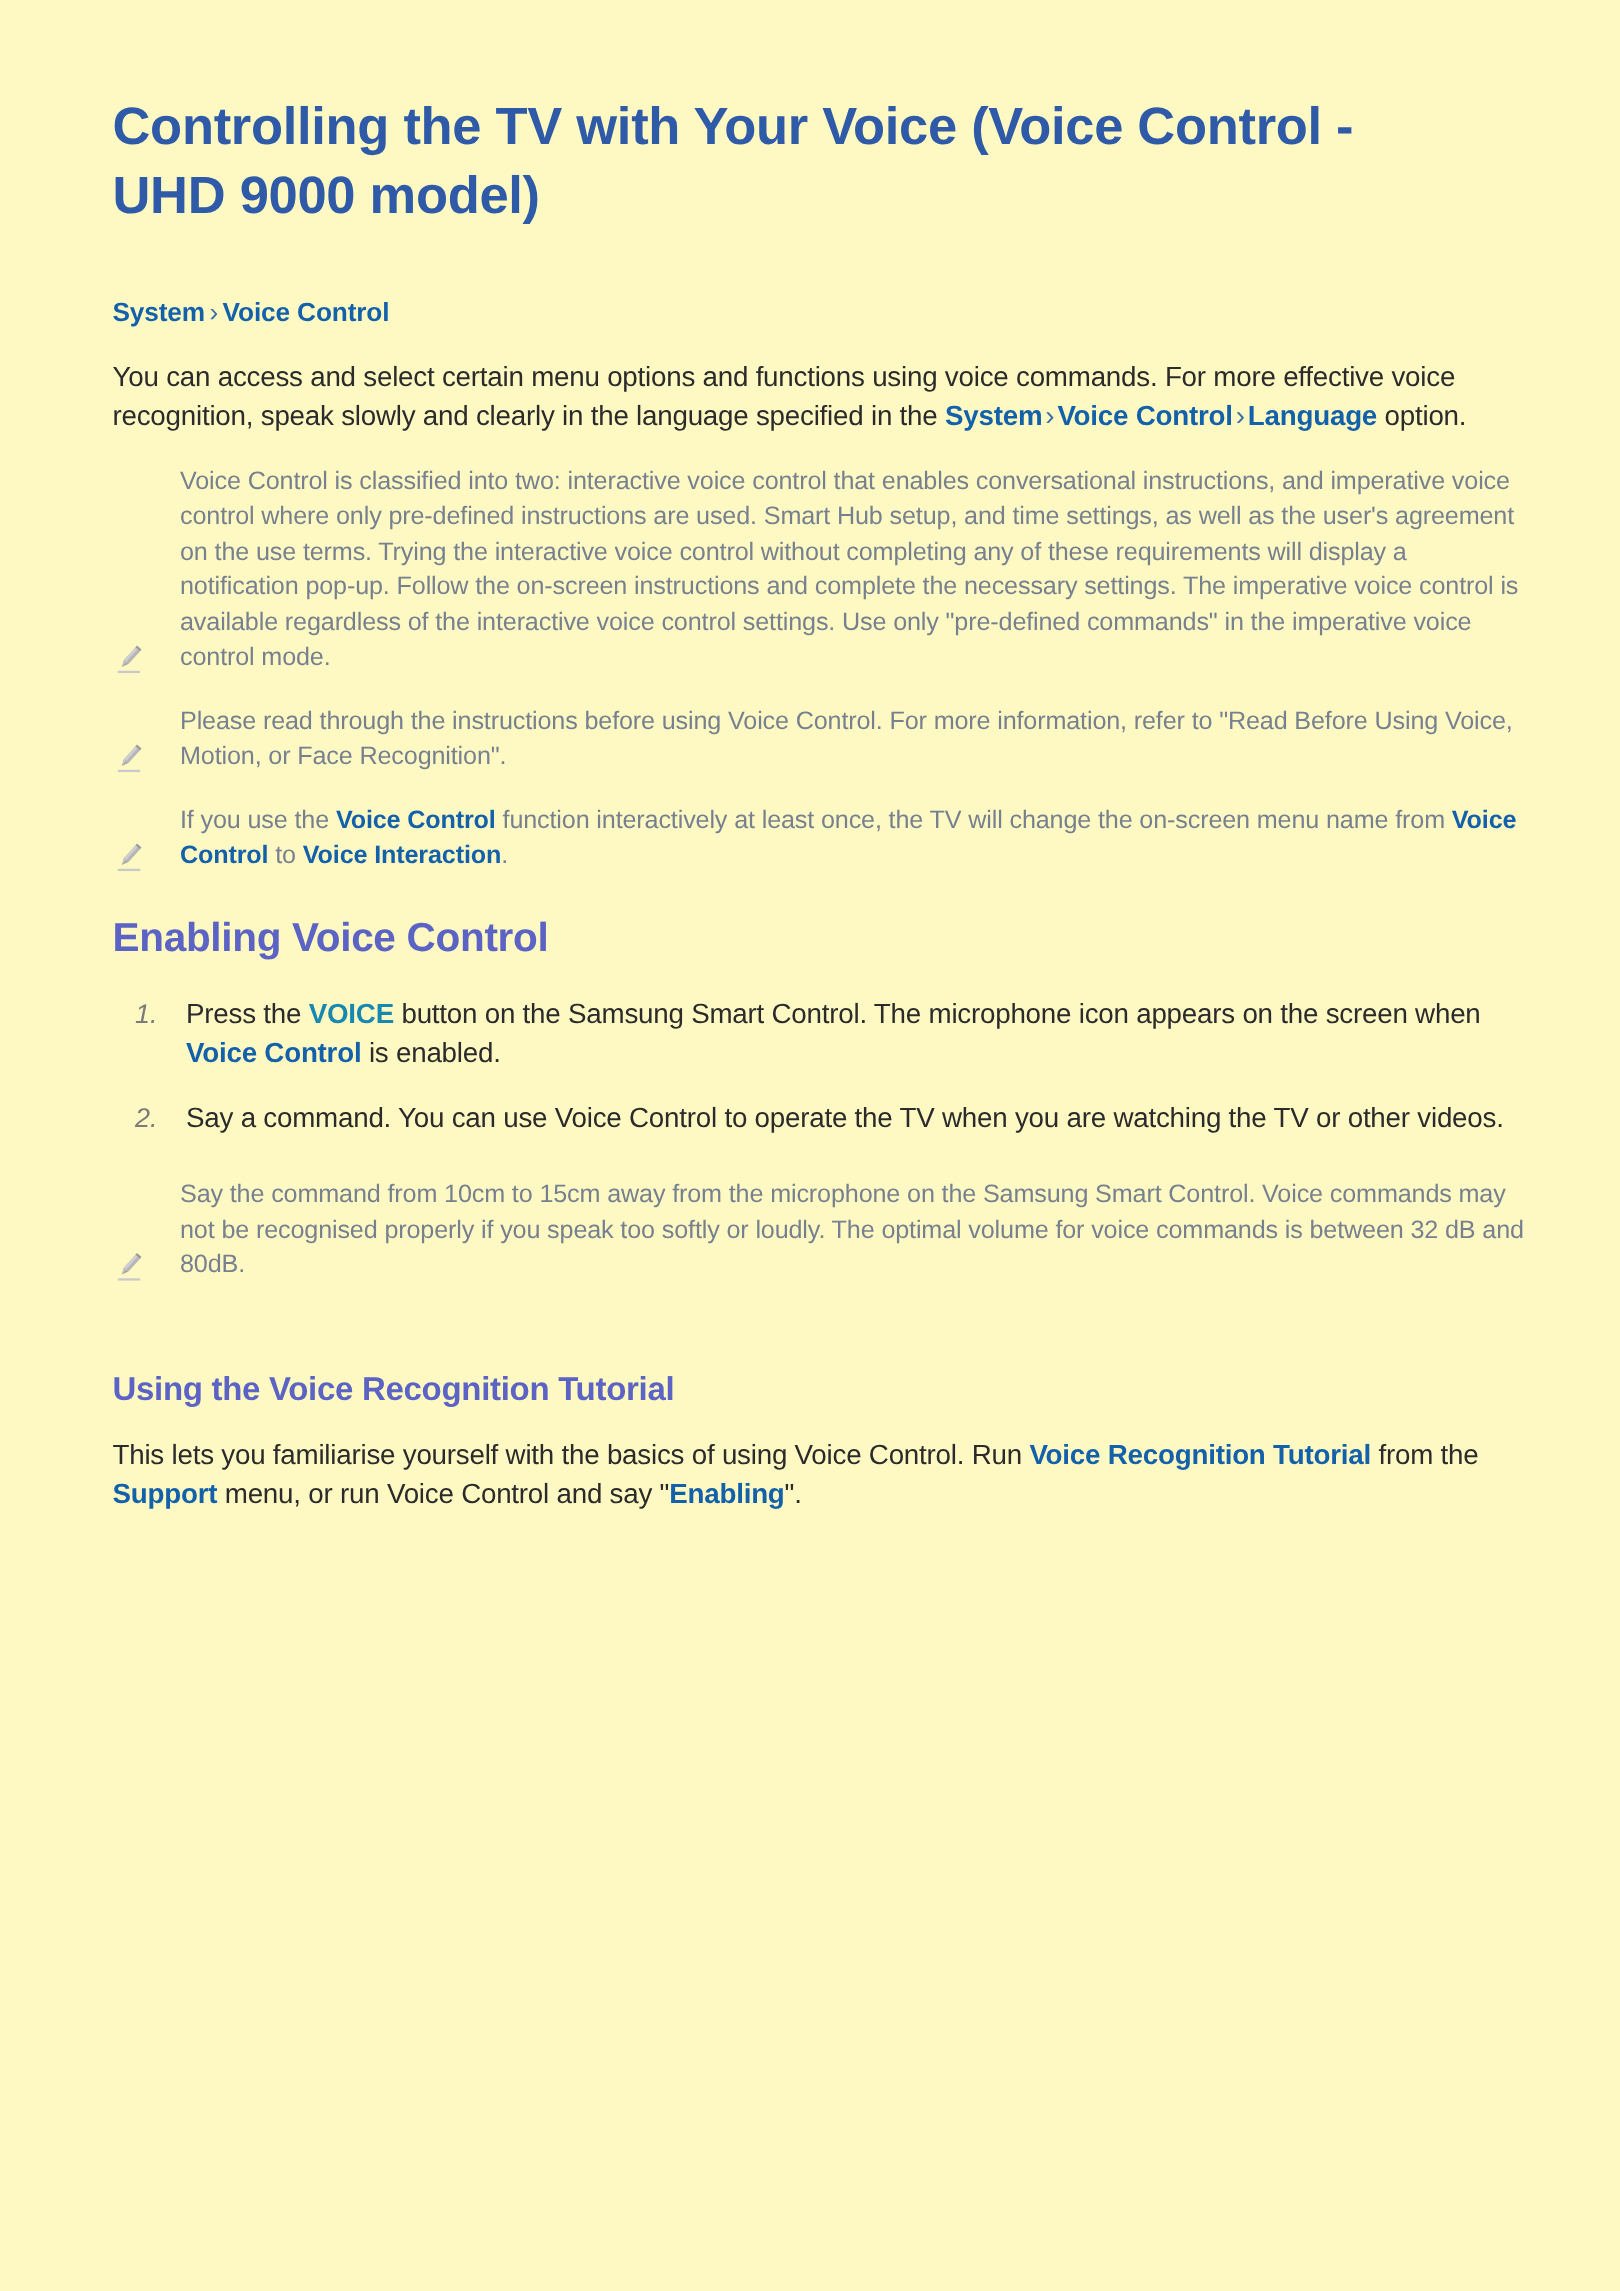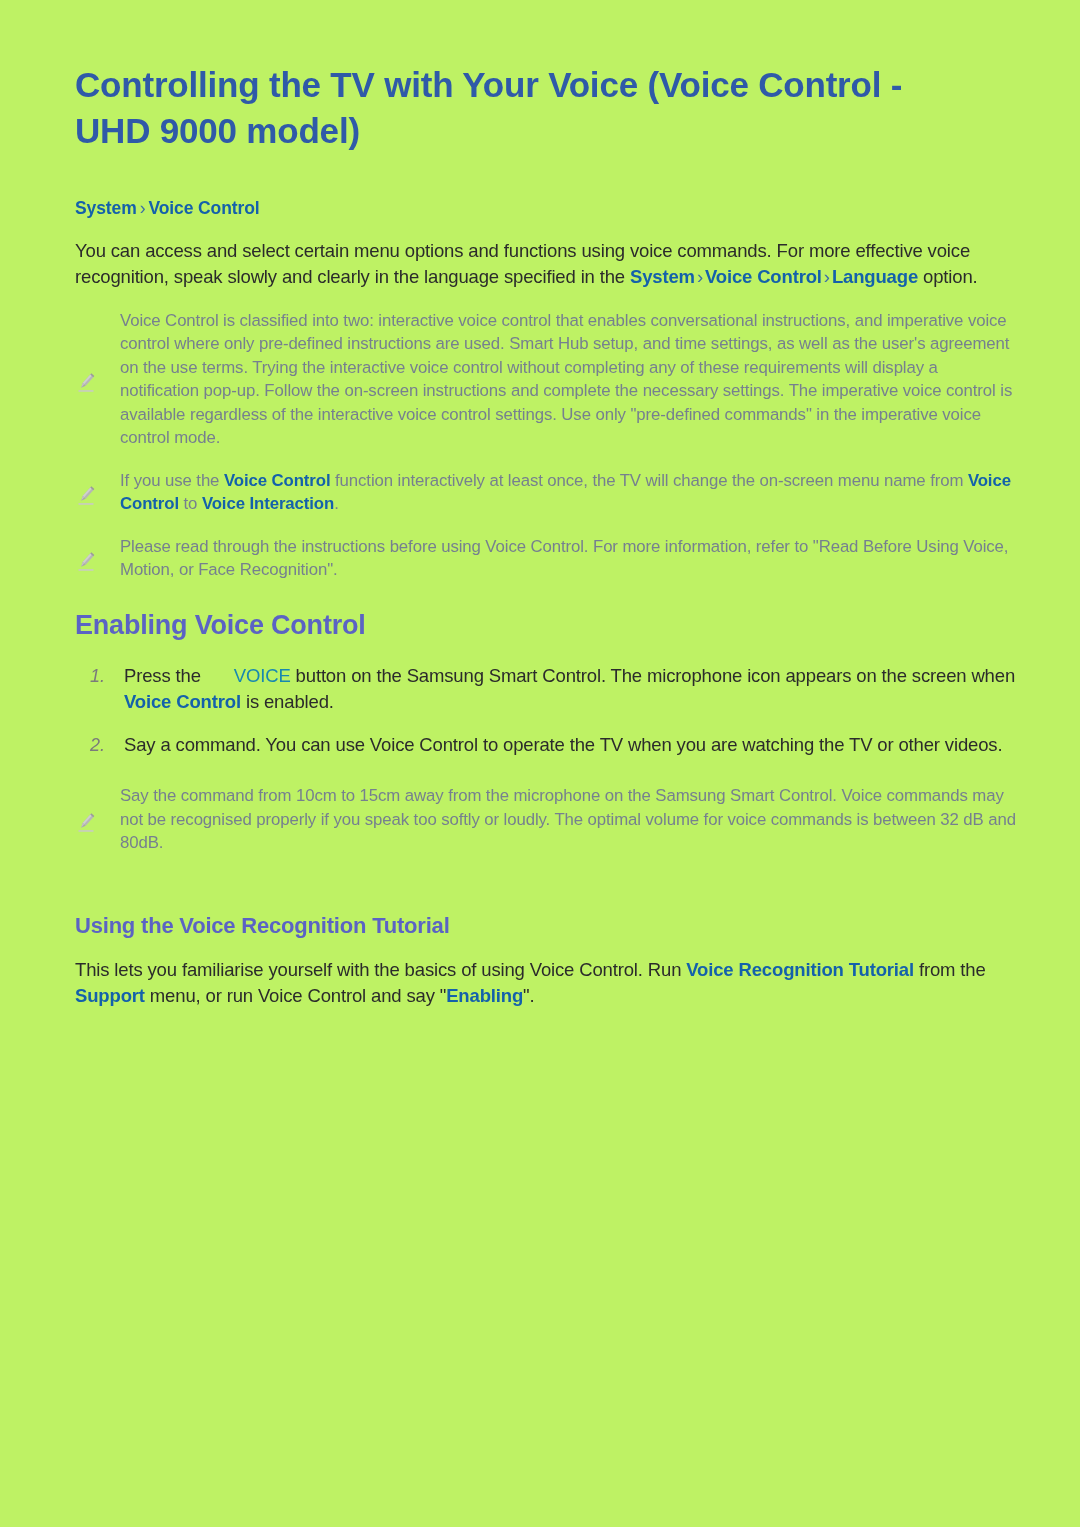--- a/index.html
+++ b/index.html
@@ -14,21 +14,21 @@
     color: #2b2b2b;
     -webkit-font-smoothing: antialiased;
   }
 
   .page {
     position: relative;
     width: 1080px;
     height: 1527px;
     box-sizing: border-box;
     padding: 62px 52px 0 75px;
-    background: #bef264;
+    background: #fef9c3;
   }
 
   
   .doc-title {
     font-size: 35px;
     font-weight: bold;
     line-height: 1.32;
     color: #2f5aa8;
     letter-spacing: -0.2px;
     margin: 0 0 0 0;
@@ -61,28 +61,27 @@
     color: #1461ab;
     font-weight: bold;
   }
   .sep-inline {
     color: #3a6ea8;
     font-weight: normal;
     padding: 0 2px;
   }
   .lnk-teal {
     color: #1788b0;
-    font-weight: normal;
-    margin-left: 28px;
+    font-weight: bold;
   }
 
   
   .note {
     display: flex;
-    align-items: center;
+    align-items: flex-end;
     margin-top: 19px;
     max-width: 945px;
   }
   .note-icon {
     flex: 0 0 auto;
     width: 22px;
     margin-right: 23px;
     margin-top: 5px;
   }
   .note-icon svg { display: block; }
@@ -179,37 +178,37 @@
         <g transform="rotate(42 11 11)">
           <rect x="9.2" y="2.2" width="4.0" height="11.8" fill="#b6b6b6"></rect>
           <rect x="9.2" y="2.2" width="1.9" height="11.8" fill="#cfcfcf"></rect>
           <polygon points="9.2,14.0 13.2,14.0 11.2,18.4" fill="#a8a8a8"></polygon>
           <polygon points="9.2,14.0 11.2,14.0 11.2,18.4" fill="#c4c4c4"></polygon>
           <rect x="9.2" y="1.0" width="4.0" height="1.5" fill="#9a9a9a"></rect>
         </g>
         <rect x="3.5" y="19.2" width="15" height="1.5" fill="#c9c9c9"></rect>
       </svg>
     </span>
+    <div class="note-text">Please read through the instructions before using Voice Control. For more information, refer to "Read Before Using Voice, Motion, or Face Recognition".</div>
+  </div>
+
+  <div class="note">
+    <span class="note-icon">
+      <svg width="22" height="22" viewBox="0 0 22 22">
+        <g transform="rotate(42 11 11)">
+          <rect x="9.2" y="2.2" width="4.0" height="11.8" fill="#b6b6b6"></rect>
+          <rect x="9.2" y="2.2" width="1.9" height="11.8" fill="#cfcfcf"></rect>
+          <polygon points="9.2,14.0 13.2,14.0 11.2,18.4" fill="#a8a8a8"></polygon>
+          <polygon points="9.2,14.0 11.2,14.0 11.2,18.4" fill="#c4c4c4"></polygon>
+          <rect x="9.2" y="1.0" width="4.0" height="1.5" fill="#9a9a9a"></rect>
+        </g>
+        <rect x="3.5" y="19.2" width="15" height="1.5" fill="#c9c9c9"></rect>
+      </svg>
+    </span>
     <div class="note-text"><span>If you use the </span><span class="lnk">Voice Control</span><span> function interactively at least once, the TV will  change the on-screen menu name from </span><span class="lnk">Voice Control</span><span> to </span><span class="lnk">Voice Interaction</span><span>.</span></div>
-  </div>
-
-  <div class="note">
-    <span class="note-icon">
-      <svg width="22" height="22" viewBox="0 0 22 22">
-        <g transform="rotate(42 11 11)">
-          <rect x="9.2" y="2.2" width="4.0" height="11.8" fill="#b6b6b6"></rect>
-          <rect x="9.2" y="2.2" width="1.9" height="11.8" fill="#cfcfcf"></rect>
-          <polygon points="9.2,14.0 13.2,14.0 11.2,18.4" fill="#a8a8a8"></polygon>
-          <polygon points="9.2,14.0 11.2,14.0 11.2,18.4" fill="#c4c4c4"></polygon>
-          <rect x="9.2" y="1.0" width="4.0" height="1.5" fill="#9a9a9a"></rect>
-        </g>
-        <rect x="3.5" y="19.2" width="15" height="1.5" fill="#c9c9c9"></rect>
-      </svg>
-    </span>
-    <div class="note-text">Please read through the instructions before using Voice Control. For more information, refer to "Read Before Using Voice, Motion, or Face Recognition".</div>
   </div>
 
   <h2 class="section-heading">Enabling Voice Control</h2>
 
   <div class="olist">
 
     <div class="oitem">
       <div class="onum">1.</div>
       <div class="otext"><span>Press the </span><span class="lnk-teal">VOICE</span><span> button on the Samsung Smart Control. The microphone icon appears on the screen when </span><span class="lnk">Voice Control</span><span> is enabled.</span></div>
     </div>

